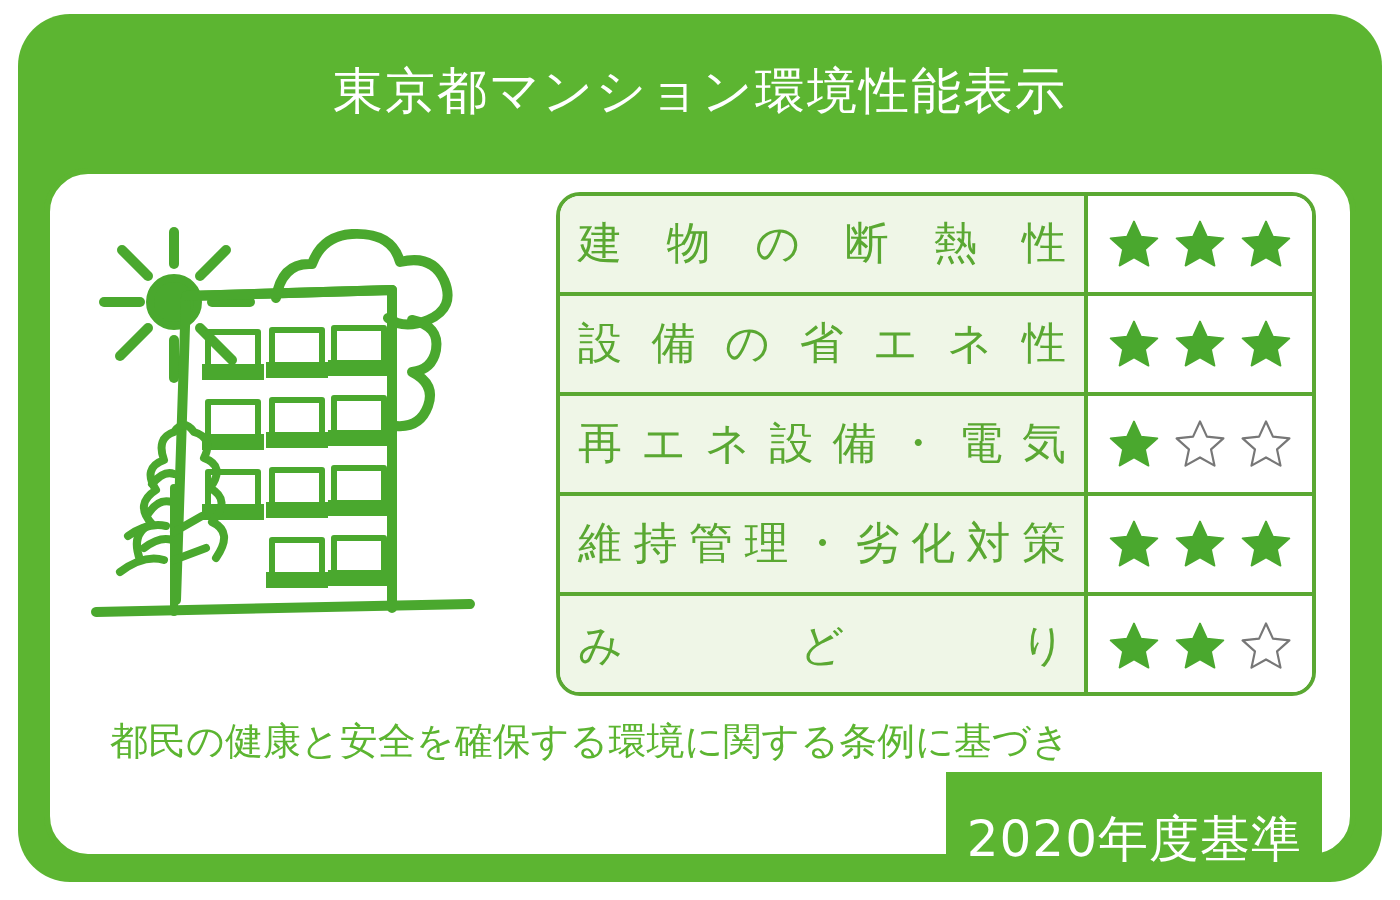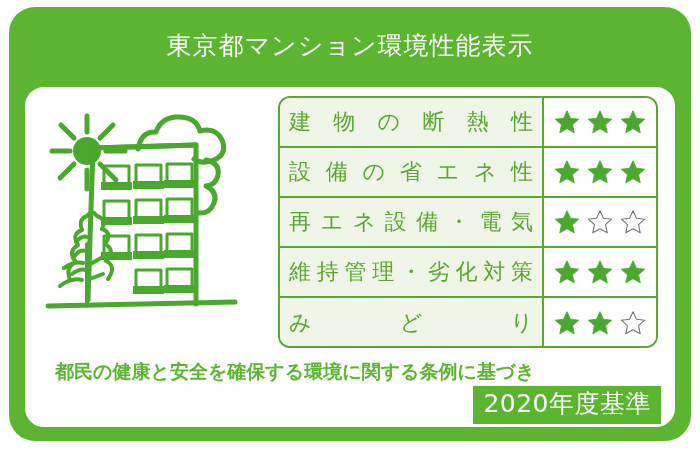--- a/index.html
+++ b/index.html
@@ -57,26 +57,26 @@
     flex:1;display:flex;align-items:center;justify-content:space-around;
     padding:0 6px;box-sizing:border-box;background:#ffffff;
   }
   .star{width:26px;height:26px;display:block;}
 
   
   .footer{
     position:absolute;left:55px;top:358px;width:600px;height:68px;
   }
   .footer-text{
-    color:#5cb531;font-size:19px;line-height:26px;white-space:nowrap;font-weight:bold;
+    color:#5cb531;font-size:19px;line-height:26px;white-space:nowrap;
   }
   .year-badge{
     position:absolute;right:-6px;top:28px;
     background:#5cb531;color:#ffffff;font-size:25px;
-    padding:1px 10px 4px 10px;white-space:nowrap;letter-spacing:0.5px;text-align:center;
+    padding:17px 10px 4px 10px;white-space:nowrap;letter-spacing:0.5px;text-align:center;
   }
 </style>
 </head>
 <body>
 
 <div id="plate">
 
   <div class="outer-panel"></div>
 
   <div class="title">東京都マンション環境性能表示</div>

